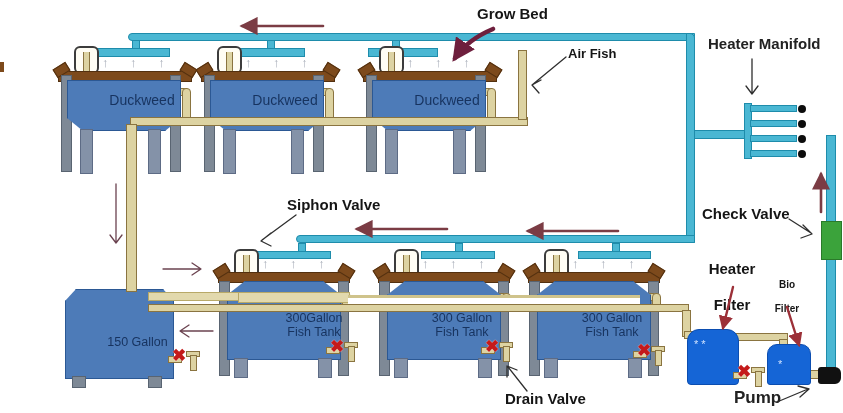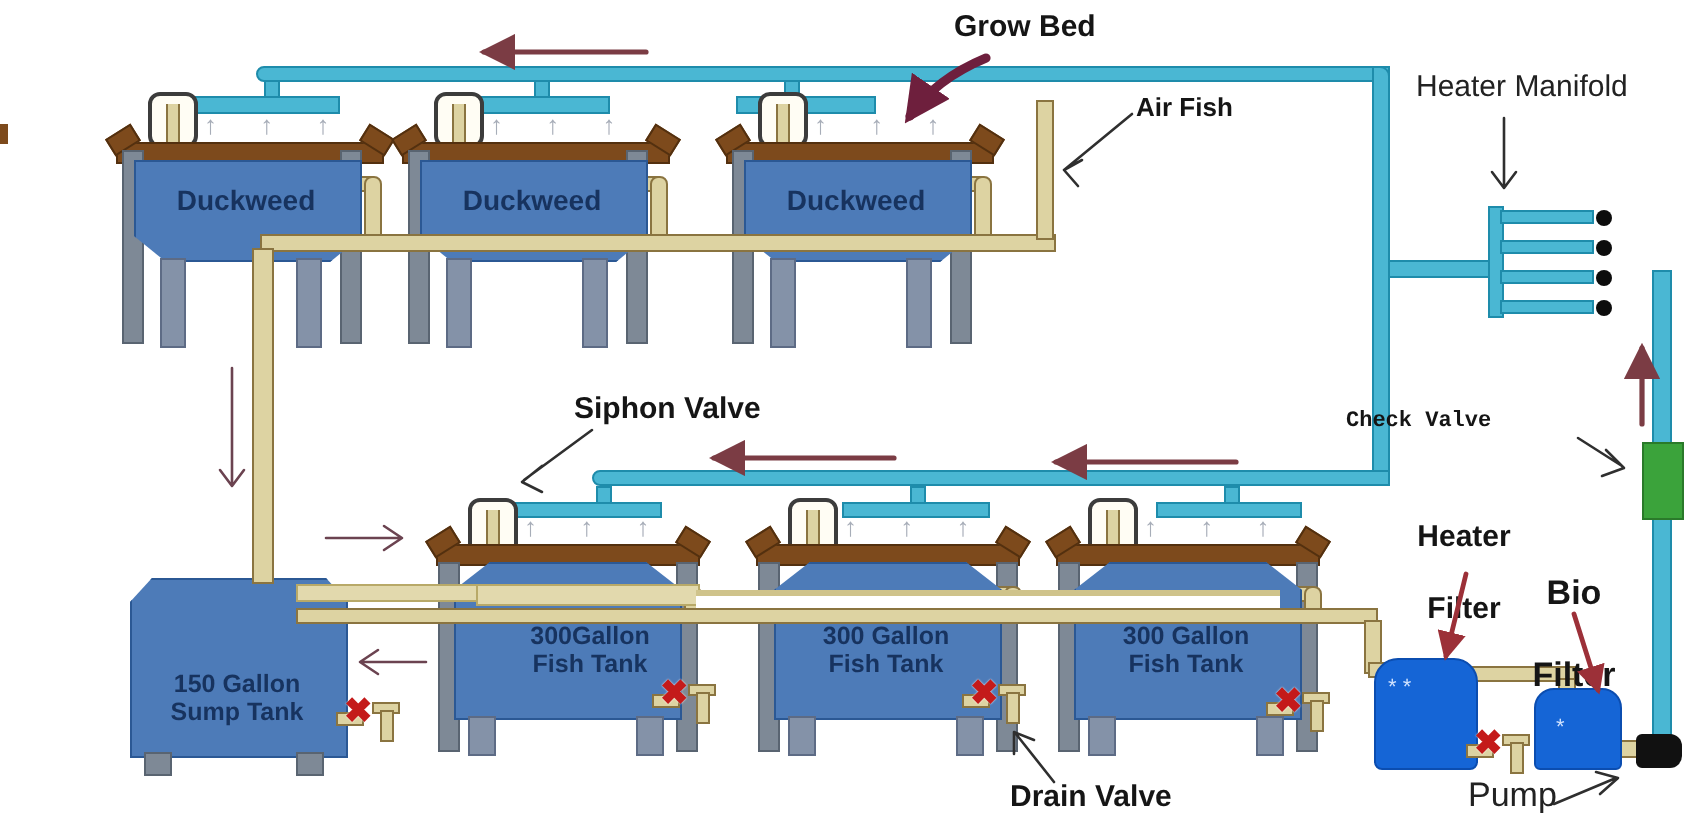--- a/index.html
+++ b/index.html
@@ -16,30 +16,30 @@
   .tank{position:absolute;}
   .water{position:absolute;background:#4d7bb8;border:1px solid #2b5894;}
   .rim{position:absolute;background:#7d4a1c;border:1px solid #53300f;}
   .wedge{position:absolute;background:#7d4a1c;border:1px solid #53300f;}
   .post{position:absolute;background:#7e8996;border:1px solid #596471;}
   .leg{position:absolute;background:#8492a8;border:1px solid #5d6b85;}
   .foot{position:absolute;background:#7e8996;border:1px solid #596471;}
   .siph{position:absolute;border:2px solid #3c3c3c;border-radius:6px;background:#fffdf4;}
   .stem{position:absolute;background:#ddd3a2;border-left:1px solid #8a7440;border-right:1px solid #8a7440;}
   .spray{position:absolute;color:#a7adb8;font-size:13px;letter-spacing:9px;font-weight:bold;white-space:nowrap;}
-  .tlabel{position:absolute;color:#17335f;font-weight:bold;text-align:center;line-height:1.15;}
+  .tlabel{position:absolute;color:#17335f;font-weight:normal;text-align:center;line-height:1.15;padding-left:19px;}
   
   .filter{position:absolute;background:#1565d6;border:1px solid #0b4db0;}
   .pump{position:absolute;background:#111;border-radius:3px 6px 6px 3px;}
   .checkvalve{position:absolute;background:#3ba33b;border:1px solid #2a7a2a;}
   .xmark{position:absolute;color:#c41a1a;font-weight:bold;font-size:17px;line-height:1;
          text-shadow:0 0 1px #ffffff;}
   
   .lbl{position:absolute;color:#151515;font-weight:bold;white-space:pre-line;text-align:center;line-height:1.2;}
-  .lbl.reg{font-weight:normal;color:#222;}
+  .lbl.reg{font-weight:bold;color:#222;}
   svg.overlay{position:absolute;left:0;top:0;z-index:30;pointer-events:none;}
   .layer{position:absolute;left:0;top:0;width:100%;height:100%;}
   #pipes-back{z-index:1;} #tanks{z-index:2;} #pipes-front{z-index:3;}
   #hardware{z-index:4;} #labels{z-index:20;}
 </style>
 </head>
 <body>
 
 <div id="canvas">
 
@@ -185,21 +185,20 @@
     <div>300 Gallon</div>
     <div>Fish Tank</div>
   </div>
   <div class="leg" style="left:16px;top:110px;width:12px;height:18px;"></div>
   <div class="leg" style="left:100px;top:110px;width:12px;height:18px;"></div>
 </div>
       <div class="tank" style="left:65px;top:289px;width:110px;height:98px;">
   <div class="water" style="left:0;top:0;width:107px;height:88px;clip-path:polygon(11px 0,calc(100% - 11px) 0,100% 12px,100% 100%,0 100%,0 12px);"></div>
   <div class="tlabel" style="left:0;top:46px;width:107px;font-size:12.5px;">
     <div>150 Gallon</div>
-    <div>Sump Tank</div>
   </div>
   <div class="foot" style="left:7px;top:87px;width:12px;height:10px;"></div>
   <div class="foot" style="left:83px;top:87px;width:12px;height:10px;"></div>
 </div>
     </div>
 
   <div class="layer" id="pipes-front">
 
     <div class="p-t" style="left:130px;top:117px;width:398px;height:9px;"></div>
     <div class="p-t" style="left:518px;top:50px;width:9px;height:70px;"></div>
@@ -257,26 +256,26 @@
   <div class="p-t" style="left:22px;top:9px;width:7px;height:16px;"></div>
   <span class="xmark" style="left:4px;top:1px;">✖</span>
 </div>
     </div>
 
   <div class="layer" id="labels">
     <div class="lbl" style="left:477px;top:5px;font-size:15px;">Grow Bed</div>
     <div class="lbl" style="left:568px;top:46px;font-size:13px;">Air Fish</div>
     <div class="lbl reg" style="left:708px;top:35px;font-size:15px;">Heater Manifold</div>
     <div class="lbl" style="left:287px;top:196px;font-size:15px;">Siphon Valve</div>
-    <div class="lbl" style="left:673px;top:205px;font-size:11px;font-family:Liberation Mono, monospace;">Check Valve</div>
+    <div class="lbl" style="left:702px;top:205px;font-size:15px;">Check Valve</div>
     <div class="lbl" style="left:703px;top:242px;width:58px;font-size:15px;">
       <div>Heater</div>
       <div>Filter</div>
     </div>
-    <div class="lbl" style="left:762px;top:267px;width:50px;font-size:17px;">
+    <div class="lbl" style="left:762px;top:267px;width:50px;font-size:10px;">
       <div>Bio</div>
       <div>Filter</div>
     </div>
     <div class="lbl reg" style="left:734px;top:388px;font-size:17px;">Pump</div>
     <div class="lbl" style="left:505px;top:390px;font-size:15px;">Drain Valve</div>
   </div>
 
   <svg class="overlay" width="843" height="413" viewBox="0 0 843 413">
     <defs>
       <marker id="mRed" markerWidth="7" markerHeight="7" refX="6" refY="3.5" orient="auto">

